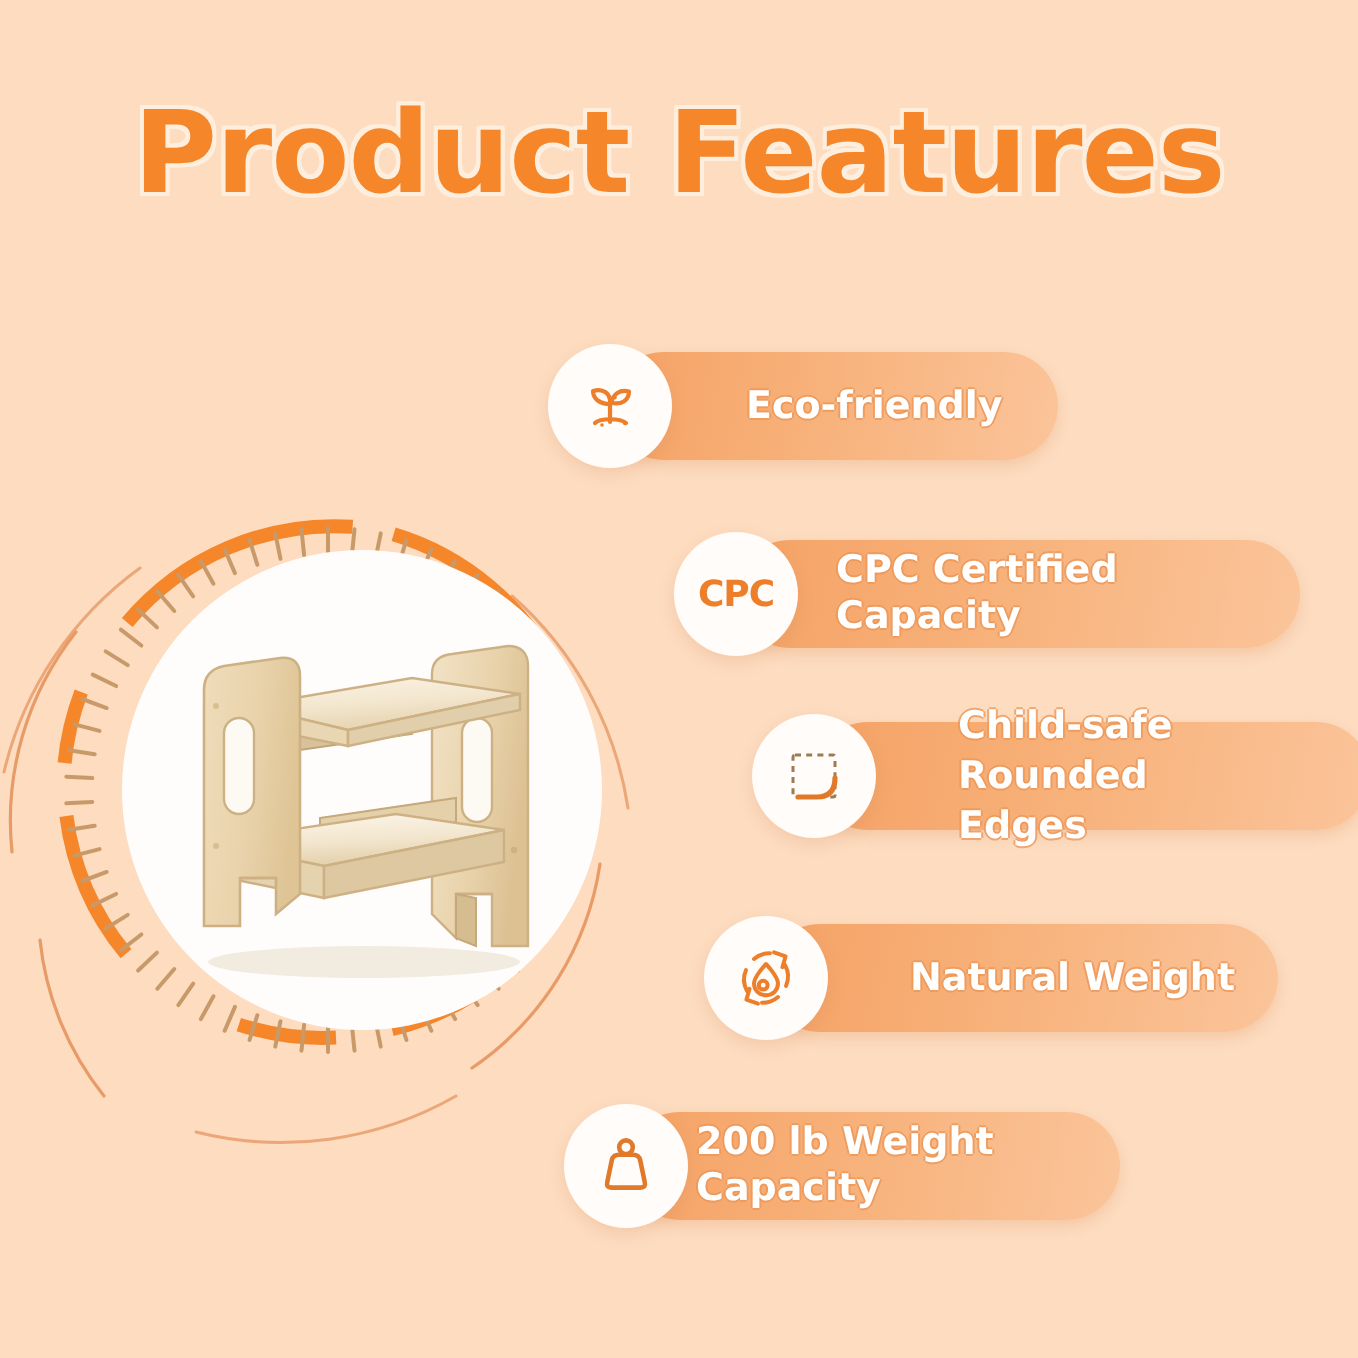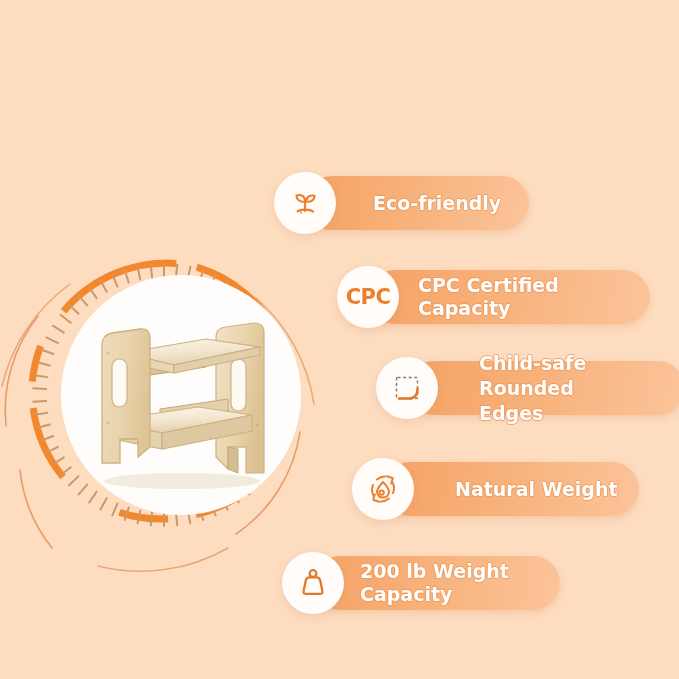--- a/index.html
+++ b/index.html
@@ -112,31 +112,32 @@
     border-radius: 50%;
     background: #fffcf9;
     box-shadow: 0 3px 8px rgba(205, 130, 80, 0.20);
     display: flex;
     align-items: center;
     justify-content: center;
     z-index: 3;
   }
   .cpc-text {
     font-family: "DejaVu Sans", sans-serif;
-    font-size: 21px;
+    font-size: 18px;
     font-weight: bold;
     color: #ed7f2b;
     letter-spacing: -0.5px;
   }
 </style>
 </head>
 <body>
 
 <div id="infographic">
 
+  <div id="page-title">Product Features</div>
 
   <div id="product-ring">
 
     <svg id="ring-svg" width="330" height="356" viewBox="0 0 330 356">
       <defs>
 
         <g id="tickdefs"></g>
       </defs>
 
       <g fill="none" stroke="#e0864a" stroke-width="1.6" stroke-linecap="round" opacity="0.75">
@@ -349,21 +350,21 @@
         <path d="M14 30.8 L8.2 28.8 L9.8 23.4"></path>
         <path d="M18 11 C18 11 24 17.3 24 20.8 C24 24.2 21.3 26.6 18 26.6
                  C14.7 26.6 12 24.2 12 20.8 C12 17.3 18 11 18 11 Z"></path>
         <circle cx="16.6" cy="21.6" r="2.2"></circle>
       </svg>
     </div>
   </div>
 
   <div class="feature-row" style="left:282px; top:552px;">
     <div class="pill" style="width:247px;">
-      <span class="pill-label" style="margin-left:47px;">200 lb Weight Capacity</span>
+      <span class="pill-label" style="margin-left:35px;">200 lb Weight Capacity</span>
     </div>
     <div class="icon-badge">
       <svg width="34" height="34" viewBox="0 0 34 34" fill="none" stroke="#e07a2a" stroke-width="2.3" stroke-linecap="round" stroke-linejoin="round">
         <circle cx="17" cy="7.6" r="3.4"></circle>
         <path d="M13.4 11.4 L20.6 11.4 Q23.4 11.4 24.1 14.1 L26.4 25.2
                  Q27 27.8 24.3 27.8 L9.7 27.8 Q7 27.8 7.6 25.2 L9.9 14.1
                  Q10.6 11.4 13.4 11.4 Z"></path>
       </svg>
     </div>
   </div>

